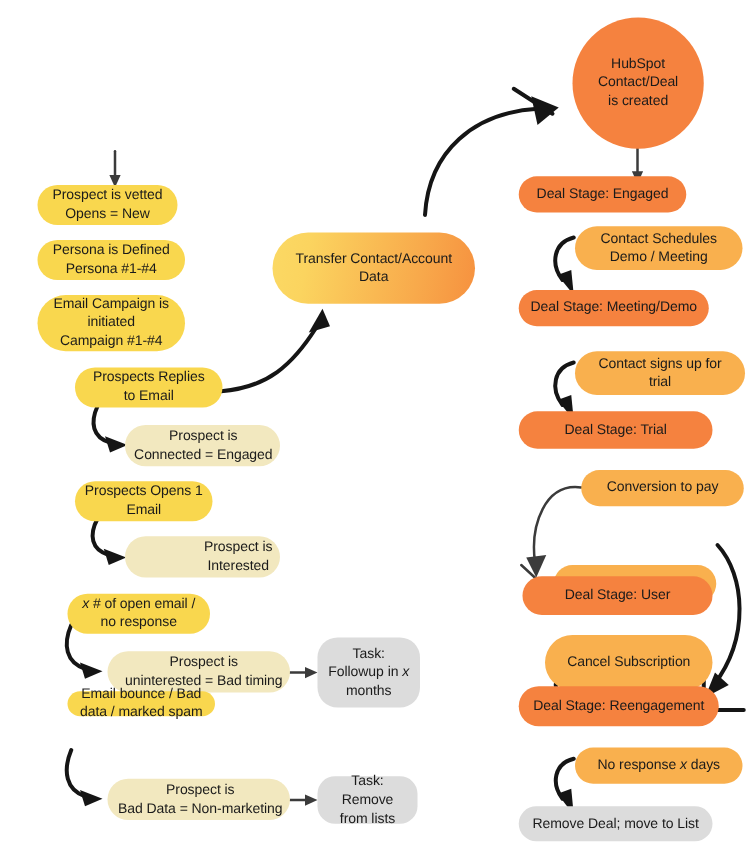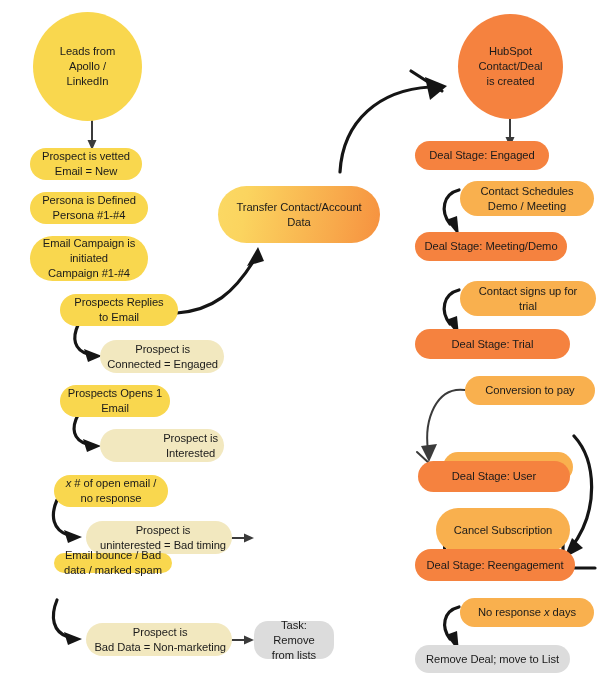--- a/index.html
+++ b/index.html
@@ -146,32 +146,25 @@
       <path class="ar" d="M459,530 C443,534 441,550 450,562"></path>
       <path class="arhead" d="M459,575 L446,558 L457,554 Z"></path>
     </g>
 
     <g>
       <path class="ar" d="M459,607 C443,611 441,627 450,639"></path>
       <path class="arhead" d="M459,652 L446,635 L457,631 Z"></path>
     </g>
   </svg>
 
-  <div class="node circle c-yellow" style="left:33px; top:12px; width:109px; height:109px;">
-    <span>
-      <span>Leads from</span><br>
-      <span>Apollo /</span><br>
-      <span>LinkedIn</span>
-    </span>
-  </div>
 
   <div class="node pill c-yellow" style="left:30px; top:148px; width:112px; height:32px;">
     <span>
       <span>Prospect is vetted</span><br>
-      <span>Email = New</span>
+      <span>Opens = New</span>
     </span>
   </div>
 
   <div class="node pill c-yellow" style="left:30px; top:192px; width:118px; height:32px;">
     <span>
       <span>Persona is Defined</span><br>
       <span>Persona #1-#4</span>
     </span>
   </div>
 
@@ -218,20 +211,27 @@
     </span>
   </div>
 
   <div class="node pill c-cream" style="left:86px; top:521px; width:146px; height:33px;">
     <span>
       <span>Prospect is</span><br>
       <span>uninterested = Bad timing</span>
     </span>
   </div>
 
+  <div class="node c-gray" style="left:254px; top:510px; width:82px; height:56px; border-radius:16px;">
+    <span>
+      <span>Task:</span><br>
+      <span>Followup in </span><i>x</i><br>
+      <span>months</span>
+    </span>
+  </div>
 
   <div class="node pill c-yellow" style="left:54px; top:553px; width:118px; height:20px;">
     <span>
       <span>Email bounce / Bad</span><br>
       <span>data / marked spam</span>
     </span>
   </div>
 
   <div class="node pill c-cream" style="left:86px; top:623px; width:146px; height:33px;">
     <span>

